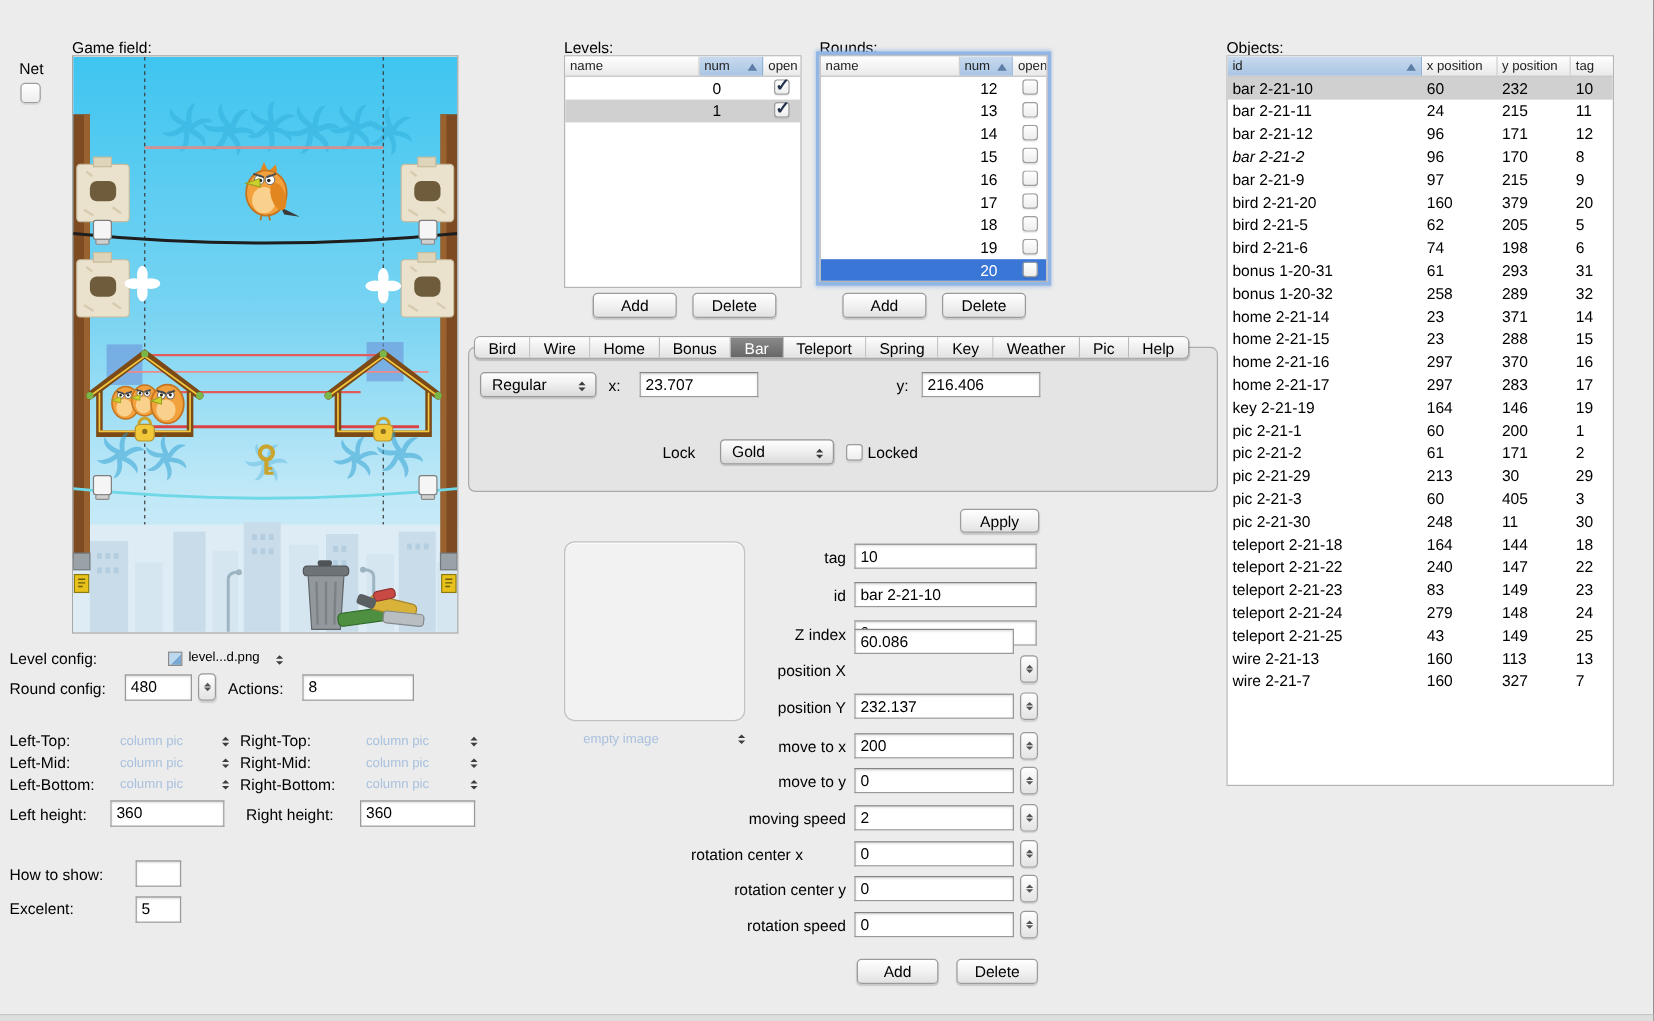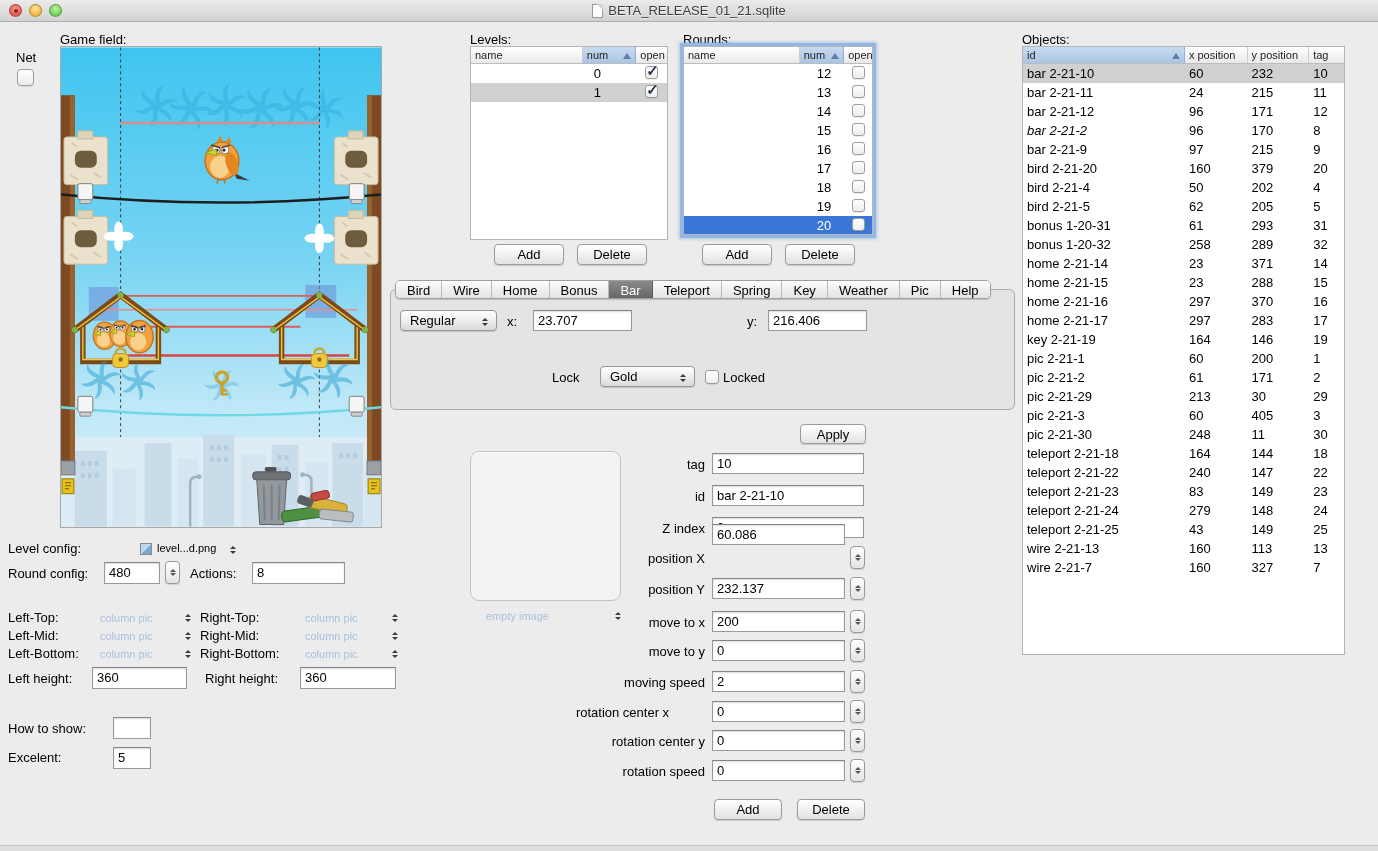--- a/index.html
+++ b/index.html
@@ -69,26 +69,20 @@
     border-radius:9px;background:#f2f2f2;box-shadow:inset 0 1px 0 #fff;}
   
   #gamefield{position:absolute;left:60px;top:46px;width:322px;height:482px;border:1px solid #a8a8a8;}
   #bottomstrip{position:absolute;left:0;bottom:0;width:100%;height:6px;background:#dedede;border-top:1px solid #c6c6c6;}
 </style>
 </head>
 <body>
 
 <div id="win">
 
-  <div id="titlebar">
-    <div class="tl red"></div>
-    <div class="tl yellow"></div>
-    <div class="tl green"></div>
-    <div id="titletext"><span id="docicon"></span><span>BETA_RELEASE_01_21.sqlite</span></div>
-  </div>
 
   <div class="label" style="left:16px;top:50px;">Net</div>
   <div class="cb" style="left:17px;top:69px;width:17px;height:17px;border-radius:4px;"></div>
   <div class="label" style="left:60px;top:32px;">Game field:</div>
 
   <div id="gamefield">
     <svg width="320" height="480" viewBox="0 0 322 482">
       <defs>
         <linearGradient id="sky" x1="0" y1="0" x2="0" y2="1">
           <stop offset="0" stop-color="#3fc5f0"></stop>
@@ -472,30 +466,30 @@
           <div class="td" style="width: 62px;">215</div>
           <div class="td" style="width: 35px;">9</div>
         </div>
         <div class="trow">
           <div class="td" style="width: 163px;">bird 2-21-20</div>
           <div class="td" style="width: 63px;">160</div>
           <div class="td" style="width: 62px;">379</div>
           <div class="td" style="width: 35px;">20</div>
         </div>
         <div class="trow">
-          <div class="td" style="width: 163px;">bird 2-21-4</div>
-          <div class="td" style="width: 63px;">50</div>
-          <div class="td" style="width: 62px;">202</div>
-          <div class="td" style="width: 35px;">4</div>
-        </div>
-        <div class="trow">
           <div class="td" style="width: 163px;">bird 2-21-5</div>
           <div class="td" style="width: 63px;">62</div>
           <div class="td" style="width: 62px;">205</div>
           <div class="td" style="width: 35px;">5</div>
+        </div>
+        <div class="trow">
+          <div class="td" style="width: 163px;">bird 2-21-6</div>
+          <div class="td" style="width: 63px;">74</div>
+          <div class="td" style="width: 62px;">198</div>
+          <div class="td" style="width: 35px;">6</div>
         </div>
         <div class="trow">
           <div class="td" style="width: 163px;">bonus 1-20-31</div>
           <div class="td" style="width: 63px;">61</div>
           <div class="td" style="width: 62px;">293</div>
           <div class="td" style="width: 35px;">31</div>
         </div>
         <div class="trow">
           <div class="td" style="width: 163px;">bonus 1-20-32</div>
           <div class="td" style="width: 63px;">258</div>

